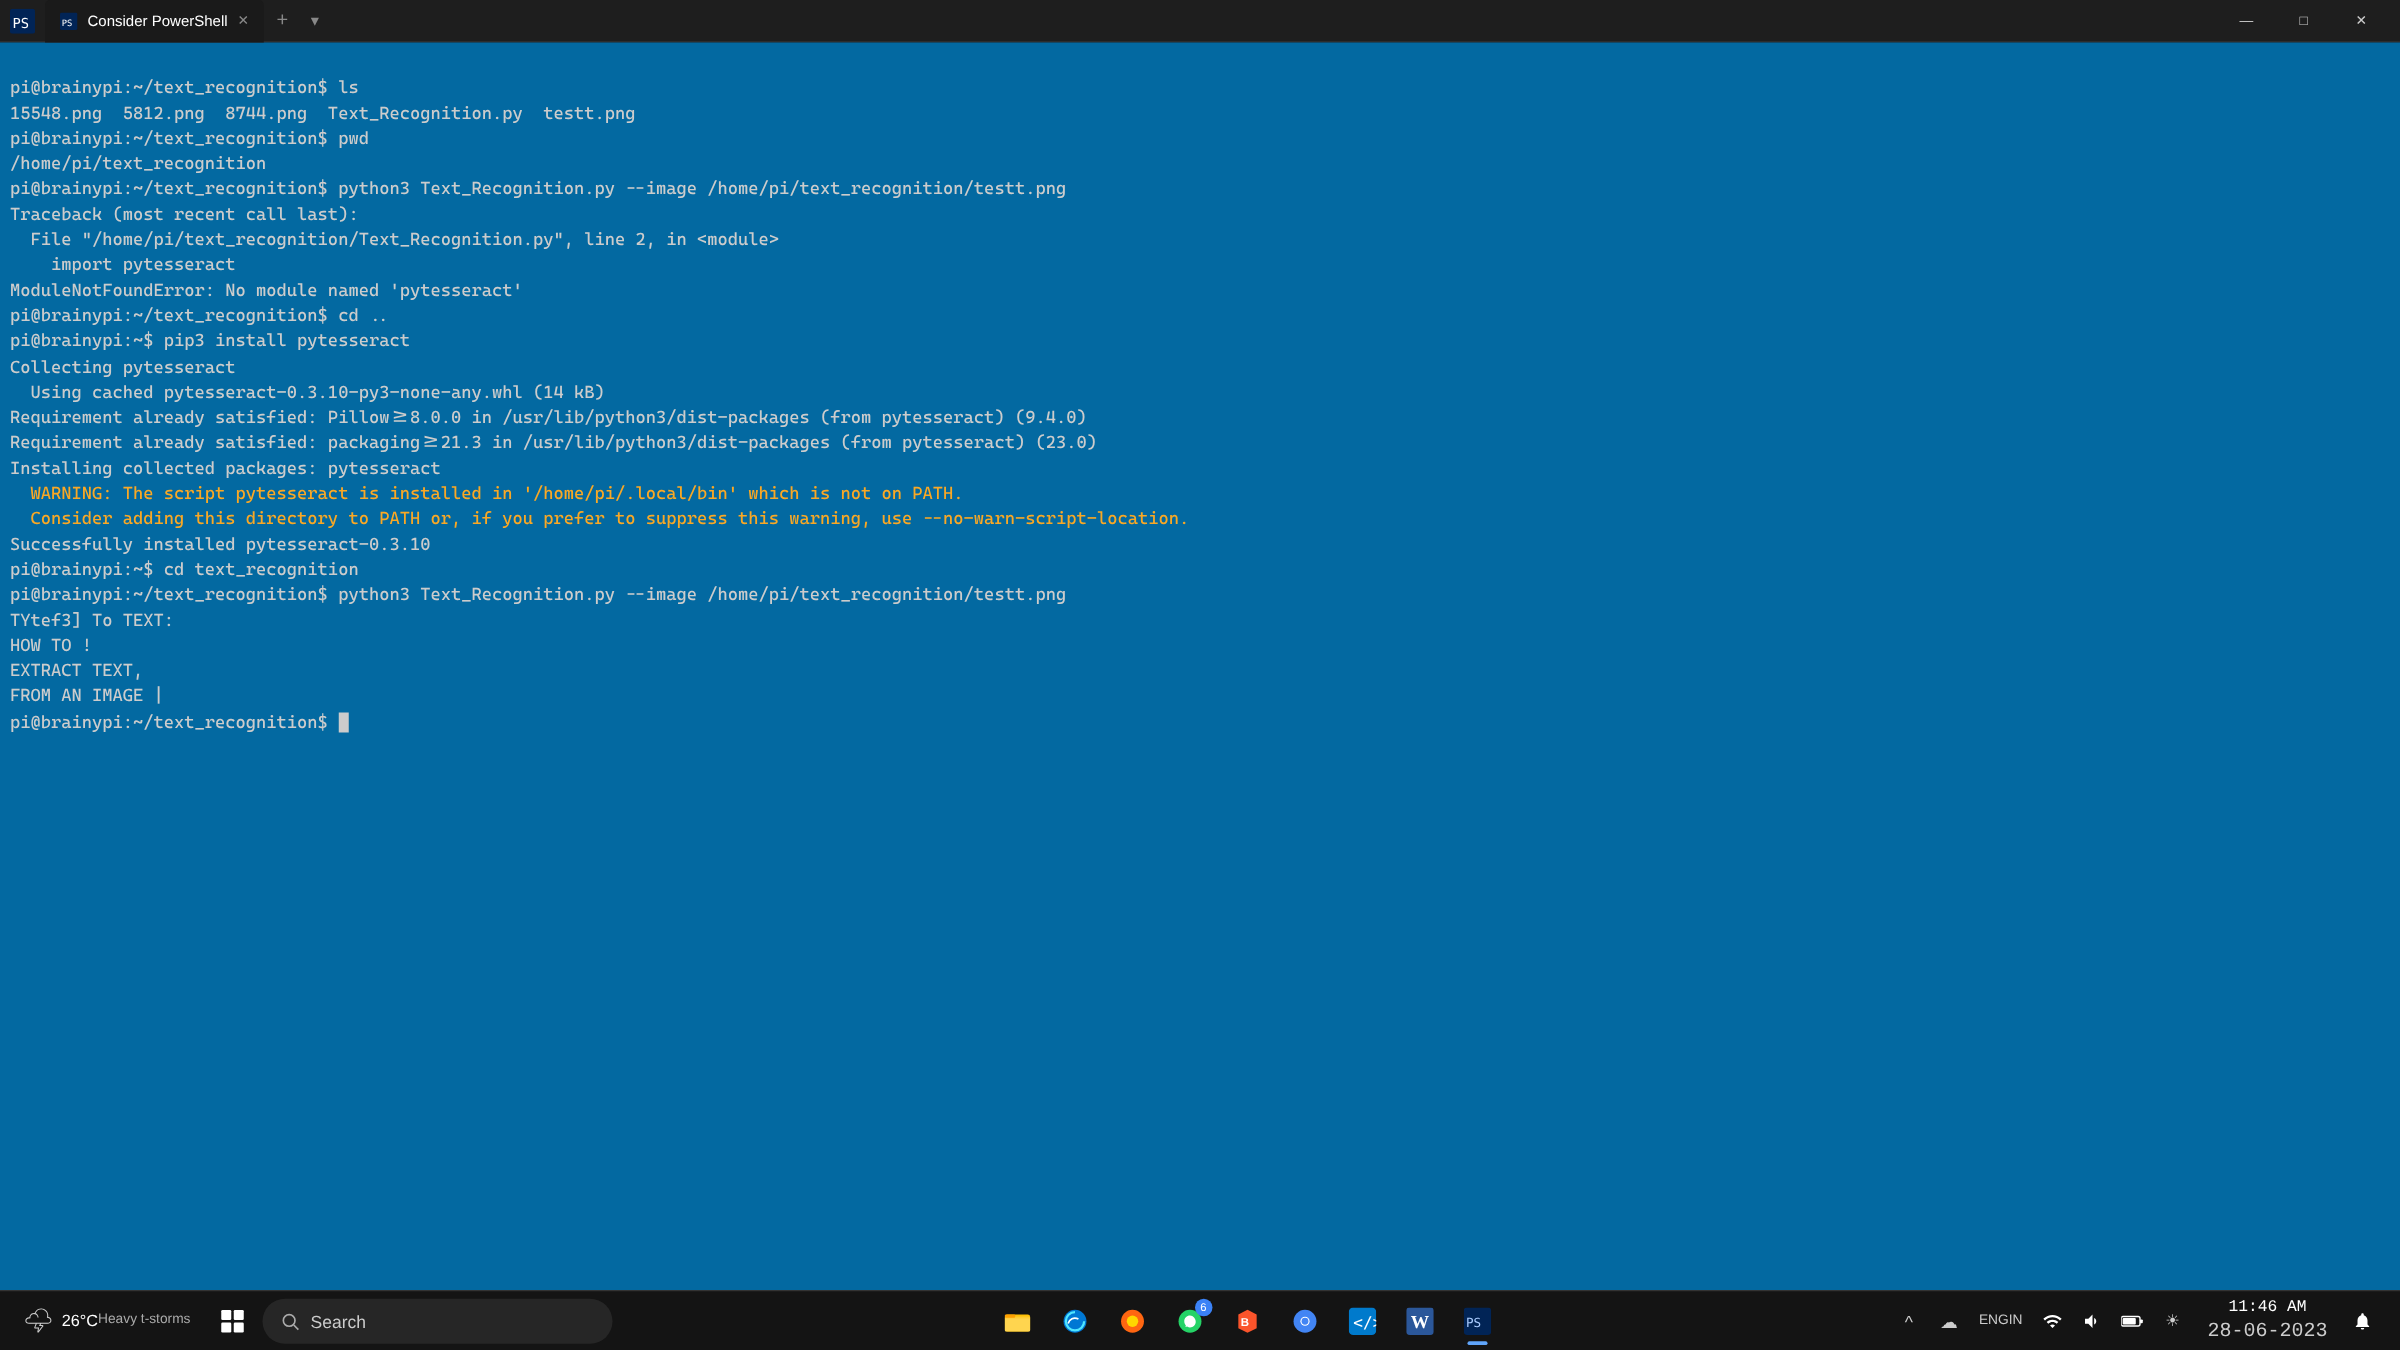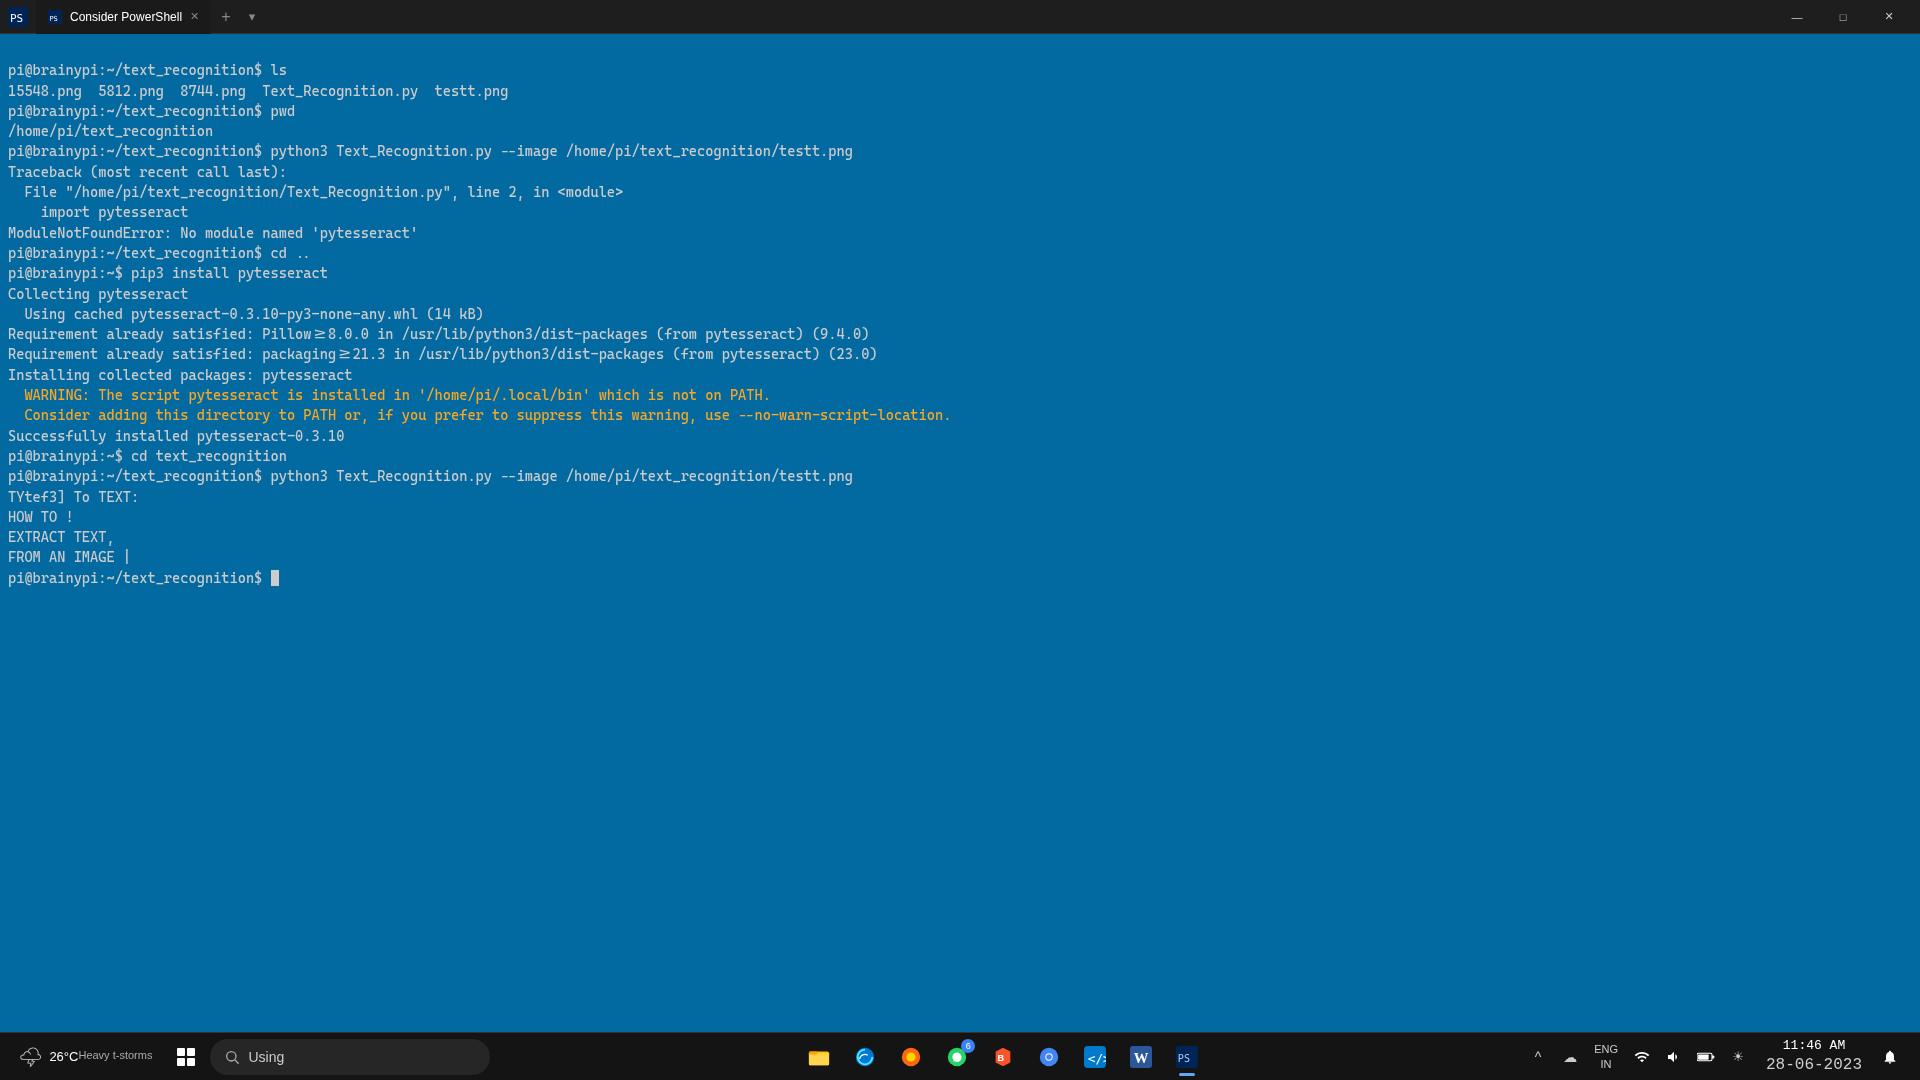--- a/index.html
+++ b/index.html
@@ -241,21 +241,21 @@
       line-height: 1.3;
       padding: 0 10px;
       cursor: pointer;
       min-width: 90px;
       font-family: Liberation Mono, monospace;
     }
     .clock-time { font-size: 13px; }
     .clock-date { font-size: 16px; color: #ccc; }
     .lang-area {
       display: flex;
-      flex-direction: column;
+      flex-direction: row;
       align-items: center;
       color: #ccc;
       font-size: 11px;
       line-height: 1.3;
       padding: 0 6px;
       cursor: pointer;
     }
     .notification-btn {
       width: 28px;
       height: 28px;
@@ -317,21 +317,21 @@
       <div class="start-square"></div>
       <div class="start-square"></div>
     </div>
   </div>
 
   <div class="taskbar-search">
     <svg width="16" height="16" viewBox="0 0 24 24" fill="none" stroke="#aaa" stroke-width="2">
       <circle cx="11" cy="11" r="7"></circle>
       <line x1="16.5" y1="16.5" x2="22" y2="22"></line>
     </svg>
-    <span class="search-text">Using</span>
+    <span class="search-text">Search</span>
   </div>
 
   <div class="taskbar-icons" id="taskbar-icons">
   <div class="tb-icon">
         <svg width="22" height="22" viewBox="0 0 24 24">
           <rect x="1" y="6" width="22" height="15" rx="2" fill="#FFC107"></rect>
           <rect x="1" y="8" width="22" height="13" rx="1" fill="#FFD54F"></rect>
           <path d="M1 9h22" stroke="#FFC107" stroke-width="0.5"></path>
           <rect x="1" y="6" width="9" height="3" rx="1" fill="#FFA000"></rect>
         </svg>

